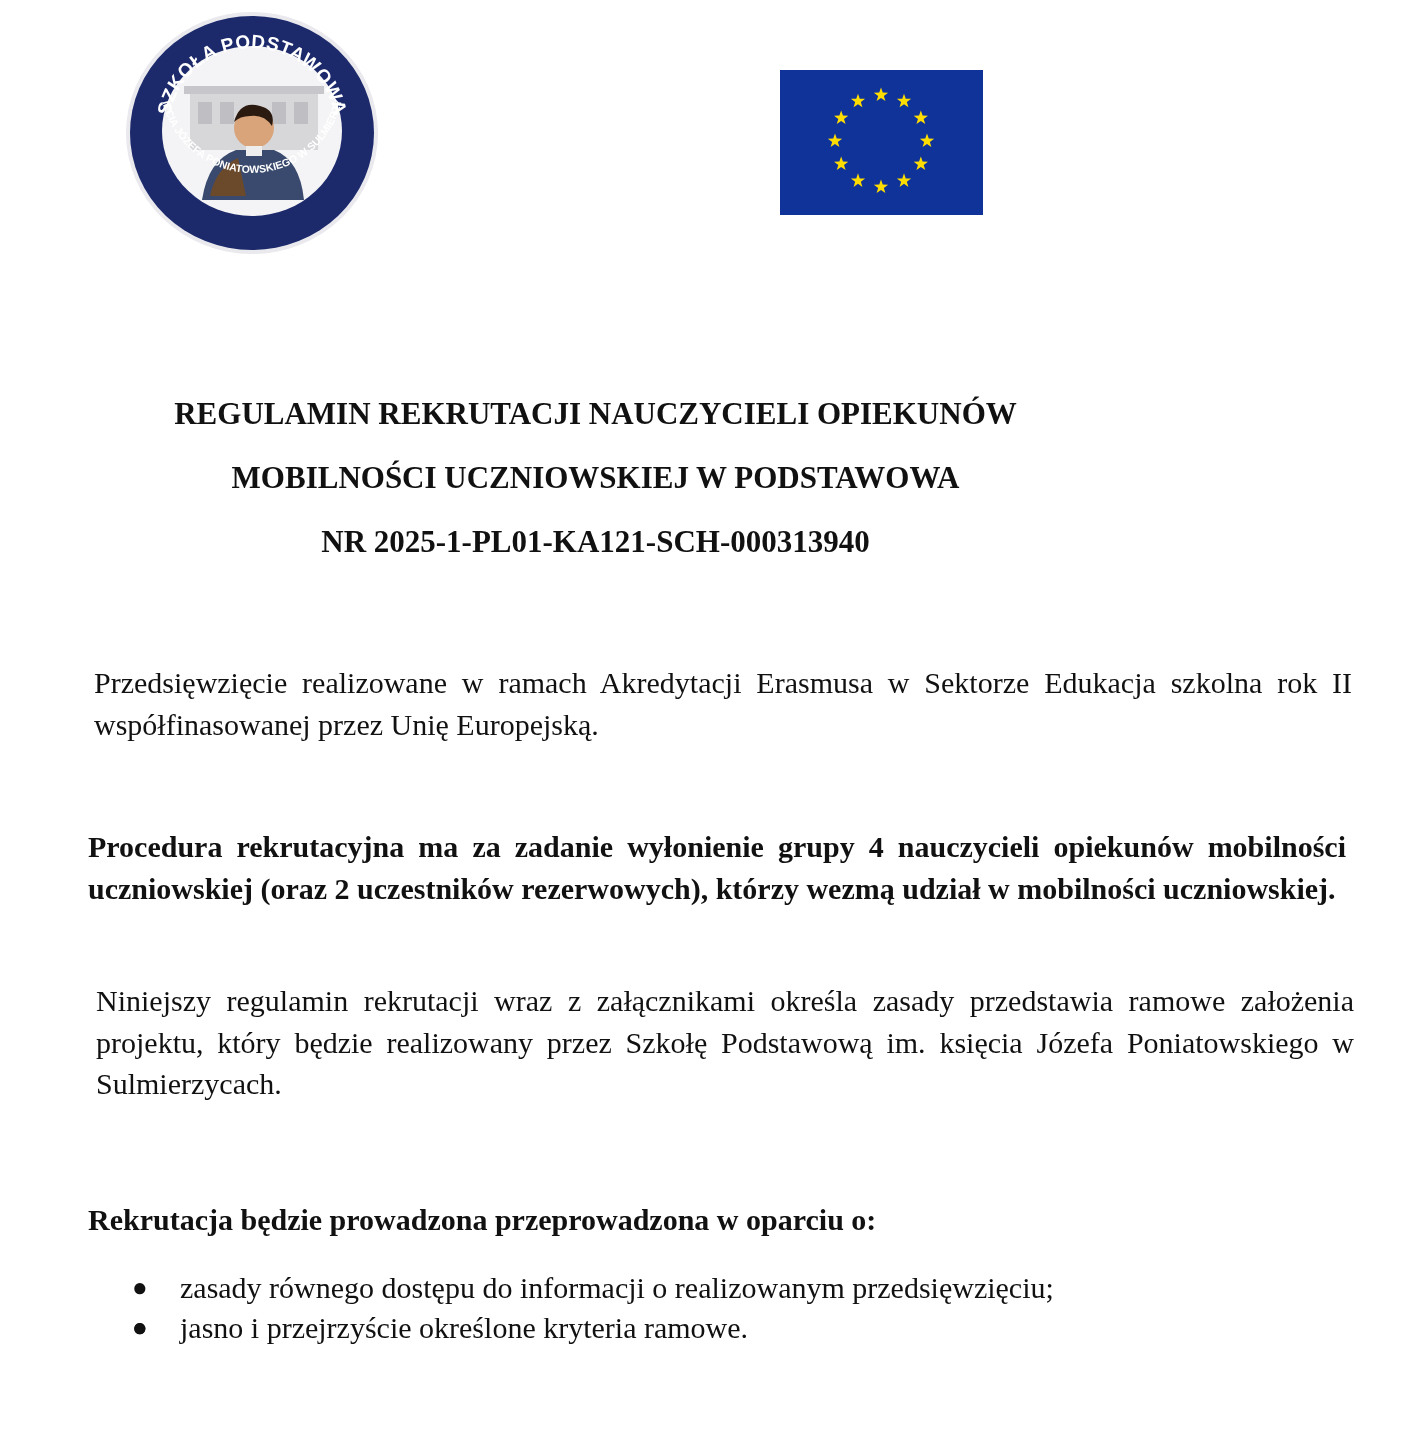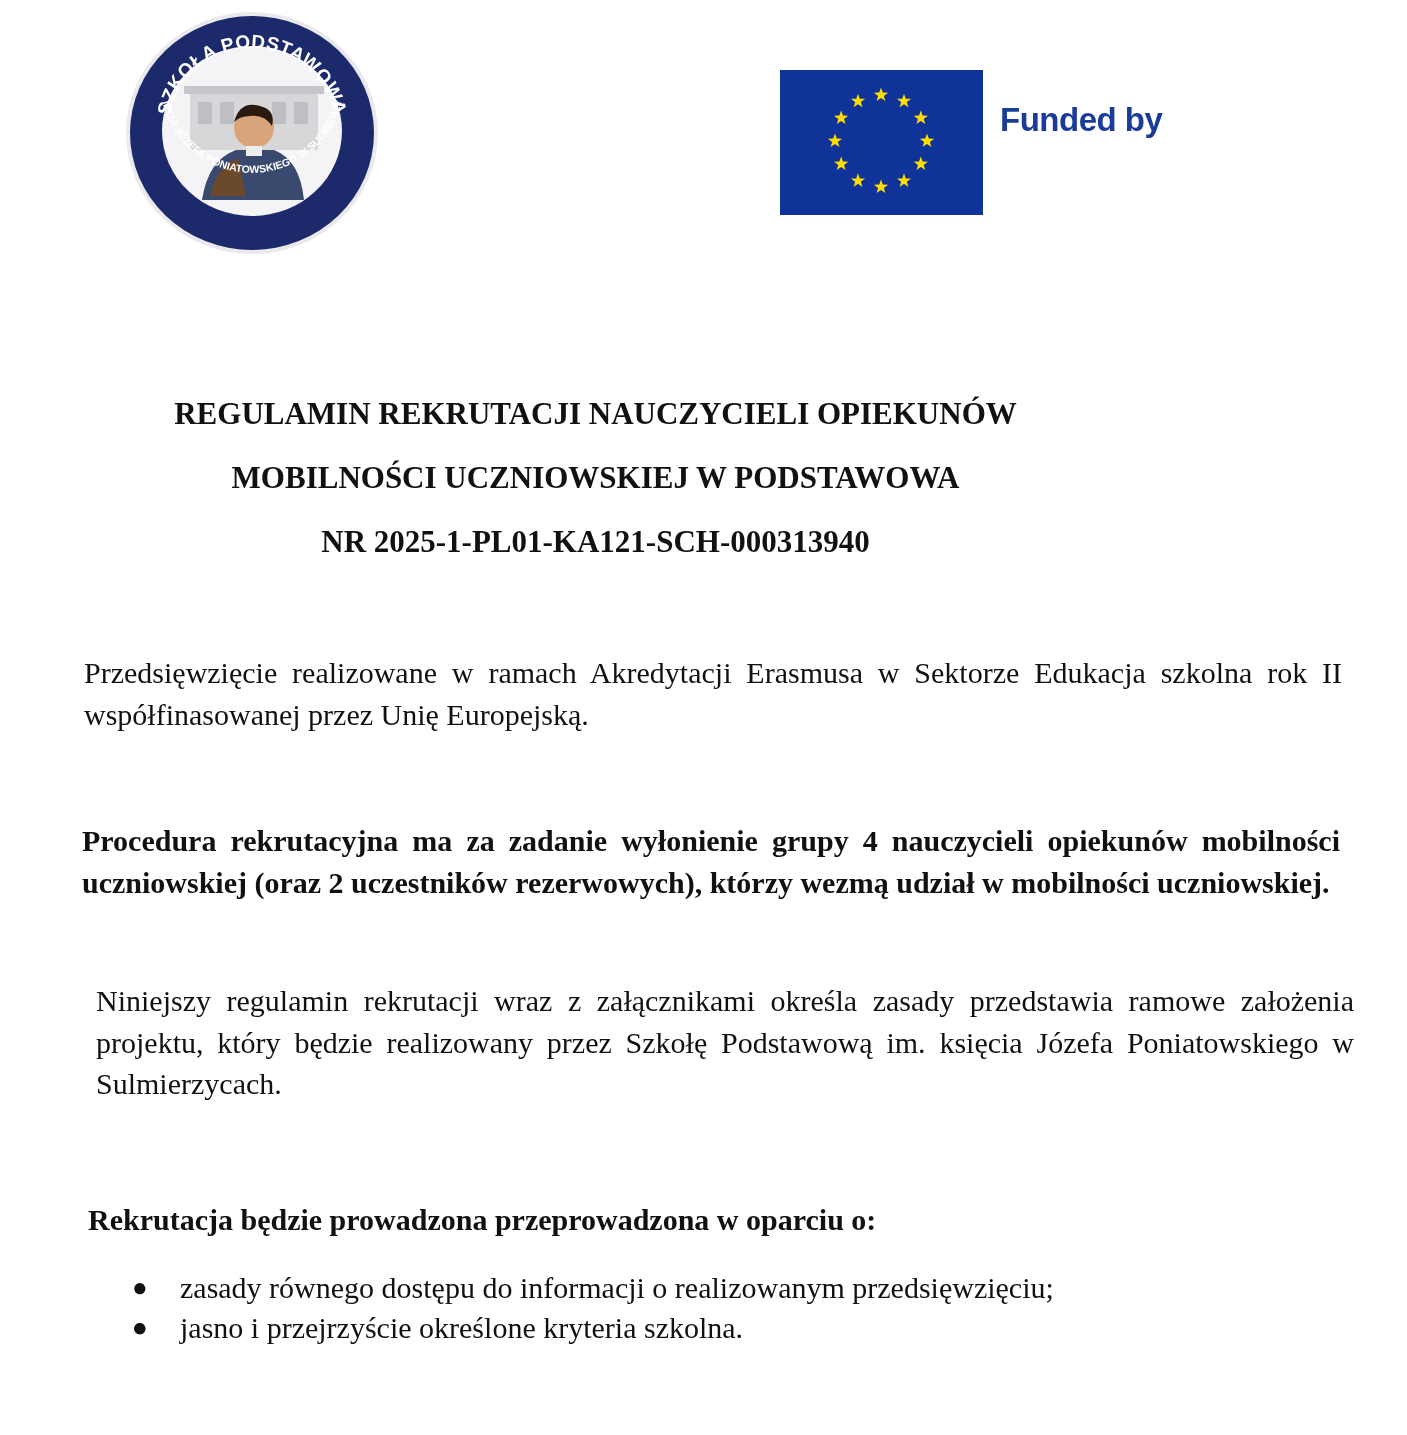--- a/index.html
+++ b/index.html
@@ -64,37 +64,36 @@
       <polygon points="124.00,103.34 125.76,108.41 131.13,108.52 126.85,111.76 128.41,116.90 124.00,113.84 119.59,116.90 121.15,111.76 116.87,108.52 122.24,108.41" fill="#ffdd00"></polygon>
       <polygon points="101.00,109.50 102.76,114.57 108.13,114.68 103.85,117.93 105.41,123.07 101.00,120.00 96.59,123.07 98.15,117.93 93.87,114.68 99.24,114.57" fill="#ffdd00"></polygon>
       <polygon points="78.00,103.34 79.76,108.41 85.13,108.52 80.85,111.76 82.41,116.90 78.00,113.84 73.59,116.90 75.15,111.76 70.87,108.52 76.24,108.41" fill="#ffdd00"></polygon>
       <polygon points="61.16,86.50 62.93,91.57 68.30,91.68 64.02,94.93 65.57,100.07 61.16,97.00 56.75,100.07 58.31,94.93 54.03,91.68 59.40,91.57" fill="#ffdd00"></polygon>
       <polygon points="55.00,63.50 56.76,68.57 62.13,68.68 57.85,71.93 59.41,77.07 55.00,74.00 50.59,77.07 52.15,71.93 47.87,68.68 53.24,68.57" fill="#ffdd00"></polygon>
       <polygon points="61.16,40.50 62.93,45.57 68.30,45.68 64.02,48.93 65.57,54.07 61.16,51.00 56.75,54.07 58.31,48.93 54.03,45.68 59.40,45.57" fill="#ffdd00"></polygon>
       <polygon points="78.00,23.66 79.76,28.74 85.13,28.85 80.85,32.09 82.41,37.23 78.00,34.16 73.59,37.23 75.15,32.09 70.87,28.85 76.24,28.74" fill="#ffdd00"></polygon>
     </svg>
 </div>
 <div id="eu-text" class="abs" style="color: rgb(26, 59, 154);">
-  <div>Funded by</div>
 </div>
 
 <div class="abs title" style="top:396px;">REGULAMIN REKRUTACJI NAUCZYCIELI OPIEKUNÓW</div>
 <div class="abs title" style="top:460px;">MOBILNOŚCI UCZNIOWSKIEJ W PODSTAWOWA</div>
 <div class="abs title" style="top:524px;">NR 2025-1-PL01-KA121-SCH-000313940</div>
 
-<p class="abs para" style="top:648px;margin:4px;">Przedsięwzięcie realizowane w ramach Akredytacji Erasmusa w Sektorze Edukacja szkolna rok II współfinasowanej przez Unię Europejską.</p>
-<p class="abs para bold" style="top:818px;margin:2px;">Procedura rekrutacyjna ma za zadanie wyłonienie grupy 4 nauczycieli opiekunów mobilności uczniowskiej (oraz 2 uczestników rezerwowych), którzy wezmą udział w mobilności uczniowskiej.</p>
+<p class="abs para" style="top:648px;margin:14px;">Przedsięwzięcie realizowane w ramach Akredytacji Erasmusa w Sektorze Edukacja szkolna rok II współfinasowanej przez Unię Europejską.</p>
+<p class="abs para bold" style="top:818px;margin:8px;">Procedura rekrutacyjna ma za zadanie wyłonienie grupy 4 nauczycieli opiekunów mobilności uczniowskiej (oraz 2 uczestników rezerwowych), którzy wezmą udział w mobilności uczniowskiej.</p>
 <p class="abs para" style="top:964px;margin:16px;">Niniejszy regulamin rekrutacji wraz z załącznikami określa zasady przedstawia ramowe założenia projektu, który będzie realizowany przez Szkołę Podstawową im. księcia Józefa Poniatowskiego w Sulmierzycach.</p>
 <p class="abs para bold" style="top:1191px;margin:8px;">Rekrutacja będzie prowadzona przeprowadzona w oparciu o:</p>
 
 <ul id="criteria" class="abs">
   <li>
     <span class="bullet">●</span>
     <span>zasady równego dostępu do informacji o realizowanym przedsięwzięciu;</span>
   </li>
   <li>
     <span class="bullet">●</span>
   </li>
   <li>
     <span class="bullet">●</span>
-    <span>jasno i przejrzyście określone kryteria szkolna.</span>
+    <span>jasno i przejrzyście określone kryteria ramowe.</span>
   </li>
 </ul>
 
 </body></html>

